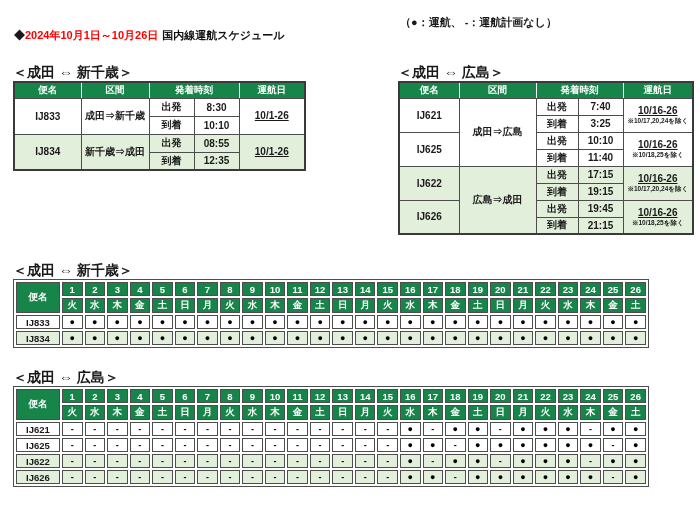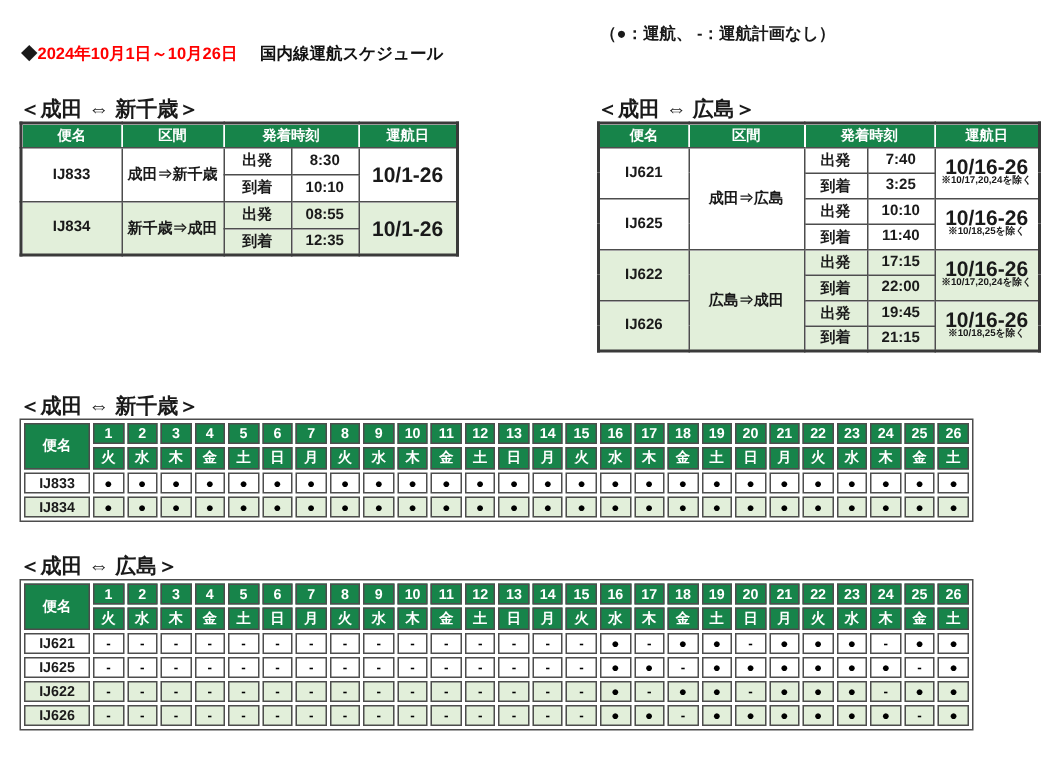--- a/index.html
+++ b/index.html
@@ -14,37 +14,37 @@
   html,body{margin:0;padding:0;}
   body{
     width:700px;height:505px;position:relative;background:#fff;
     font-family:"Liberation Sans",sans-serif;color:var(--ink);
     overflow:hidden;
   }
   .abs{position:absolute;}
   #titlebar{left:14px;top:28px;font-size:11px;font-weight:bold;white-space:nowrap;}
   #titlebar .bullet{color:#1a1a1a;}
   #titlebar .red{color:var(--red);}
-  #titlebar .blk{color:#111;margin-left:15px;}
+  #titlebar .blk{color:#111;margin-left:4px;}
   #legend{left:400px;top:15px;font-size:11px;font-weight:bold;white-space:nowrap;}
 
   .sec-title{font-size:14px;font-weight:bold;line-height:12px;height:12px;margin:0 0 3px 0;white-space:nowrap;}
 
   
   .ftable{border-collapse:collapse;table-layout:fixed;border:2px solid var(--outer);}
   .ftable th,.ftable td{
     border:1px solid var(--border);text-align:center;vertical-align:middle;
     font-weight:bold;font-size:10px;padding:0;background:#fff;color:var(--ink);
     overflow:hidden;white-space:nowrap;
   }
   .ftable thead tr{height:16px;}
   .ftable th{background:var(--green);color:#fff;border-right-color:#fff;font-size:9.5px;}
   .ftable th:last-child{border-right-color:var(--border);}
   .ftable td.shaded{background:var(--shade);}
-  .ftable .dates-line{font-size:14px;line-height:12px;}
+  .ftable .dates-line{font-size:10px;line-height:12px;text-decoration:underline;}
   .ftable .note-line{font-size:6.5px;line-height:8px;font-weight:bold;white-space:normal;}
   #ft0 tbody tr{height:18px;}
   #ft1 tbody tr{height:17px;}
 
   
   .ctable{border-collapse:separate;border-spacing:2px;table-layout:fixed;border:1px solid var(--border);background:#fff;width:636px;}
   .ctable th,.ctable td{
     border:1px solid var(--border);text-align:center;vertical-align:middle;
     font-weight:bold;padding:0;overflow:hidden;white-space:nowrap;
   }
@@ -160,21 +160,21 @@
           <td class="segment shaded" rowspan="4">広島⇒成田</td>
           <td class="lbl shaded">出発</td>
           <td class="time shaded">17:15</td>
           <td class="dates shaded" rowspan="2">
             <div class="dates-line">10/16-26</div>
             <div class="note-line">※10/17,20,24を除く</div>
           </td>
         </tr>
         <tr>
           <td class="lbl shaded">到着</td>
-          <td class="time shaded">22:00</td>
+          <td class="time shaded">19:15</td>
         </tr>
         <tr>
           <td class="flight shaded" rowspan="2">IJ626</td>
           <td class="lbl shaded">出発</td>
           <td class="time shaded">19:45</td>
           <td class="dates shaded" rowspan="2">
             <div class="dates-line">10/16-26</div>
             <div class="note-line">※10/18,25を除く</div>
           </td>
         </tr>

